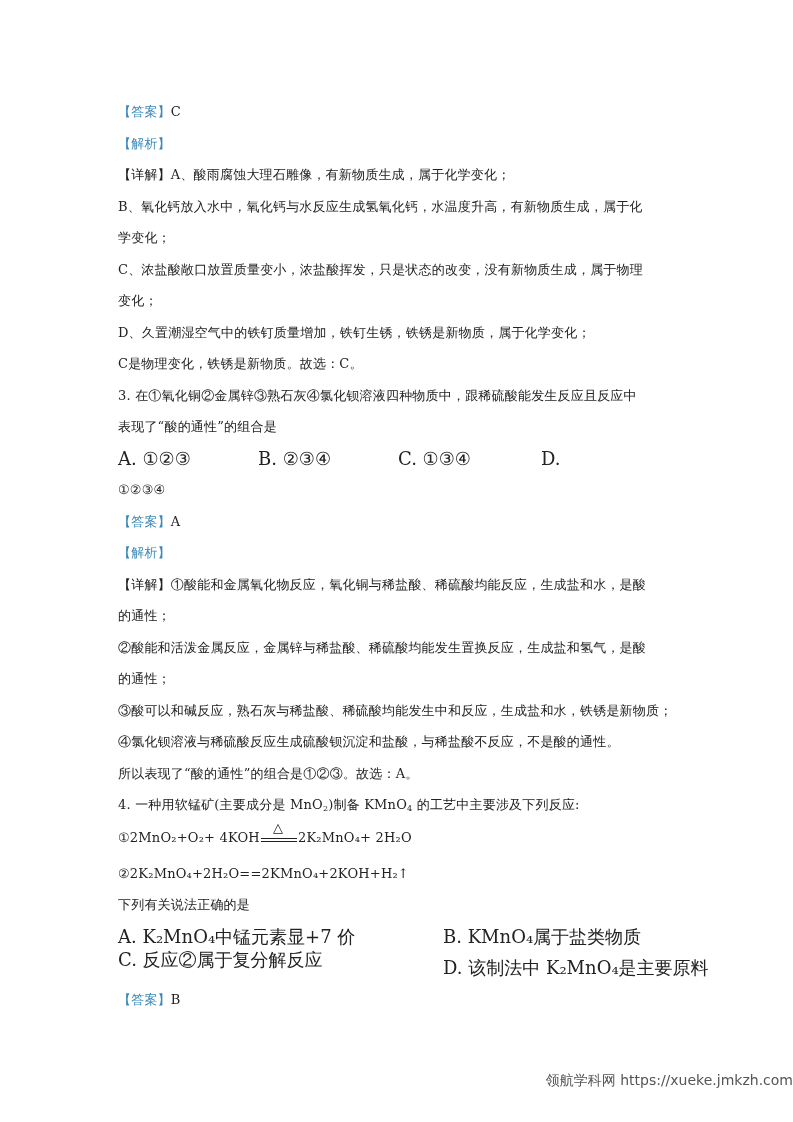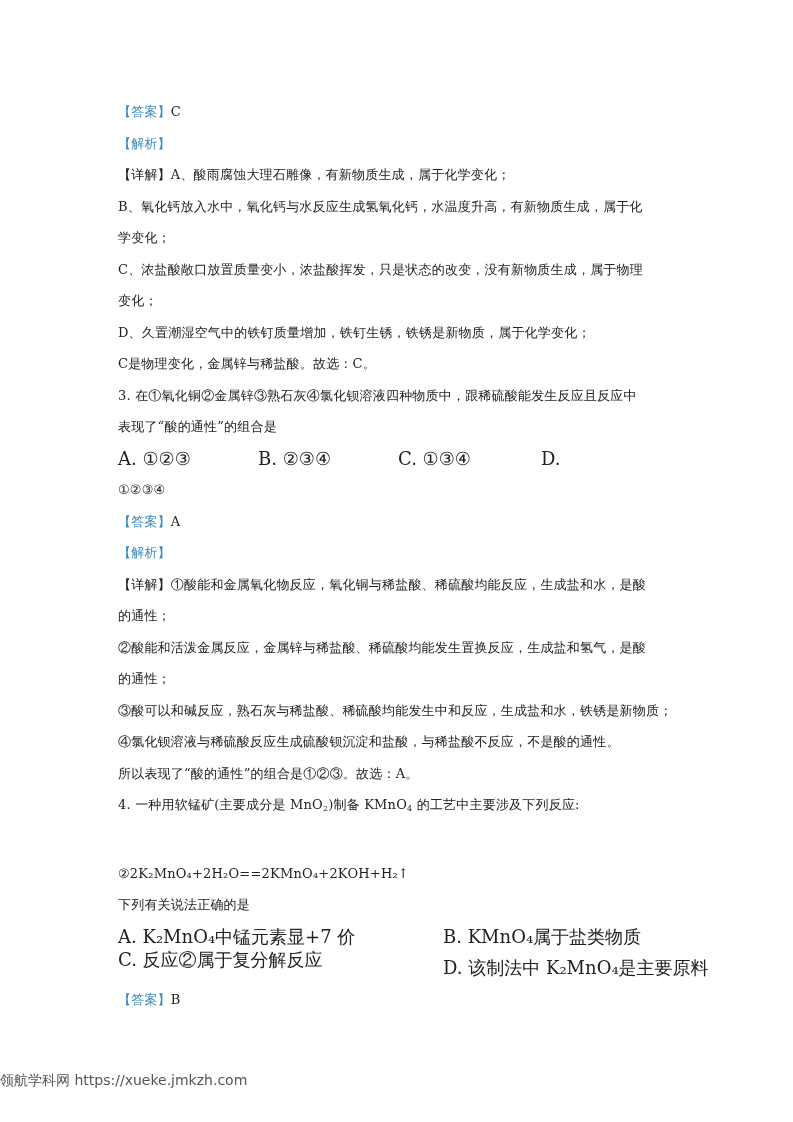--- a/index.html
+++ b/index.html
@@ -8,41 +8,41 @@
     .page { position: absolute; left: 0; top: 0; width: 651px; height: 1122px; }
     .line { position: absolute; left: 118px; font-size: 13px; line-height: 16px; white-space: nowrap; letter-spacing: 0.2px; }
     .blue { color: #3a88b8; }
     .opt { position: absolute; font-size: 18px; line-height: 16px; white-space: nowrap; }
     sub { font-size: 8px; vertical-align: -2px; line-height: 0; }
     .delta-eq { display: inline-block; position: relative; width: 36px; height: 16px; vertical-align: -3px; margin: 0 1px; }
     .delta-eq .tri { position: absolute; left: 12px; top: -9px; font-size: 13px; font-family: "DejaVu Sans", sans-serif; }
     .delta-eq .bar1, .delta-eq .bar2 { position: absolute; left: 0; width: 36px; height: 1px; background: #222; }
     .delta-eq .bar1 { top: 9px; }
     .delta-eq .bar2 { top: 12px; }
-    .footer { position: absolute; left: 0; width: 793px; top: 1072px; text-align: left;
+    .footer { position: absolute; left: 0; width: 793px; top: 1072px; text-align: right;
               font-family: "DejaVu Sans", sans-serif; font-size: 14px; color: #555; }
   </style>
 </head>
 <body>
 
 <div class="page" data-name="document-page">
 
   <div class="line" style="top:104px" data-name="q2-answer-line">
     <span class="blue" data-name="answer-label">【答案】</span><span data-name="answer-value">C</span>
   </div>
   <div class="line blue" style="top:136px" data-name="analysis-label">【解析】</div>
   <div class="line" style="top:199px" data-name="q2-line-b">B、氧化钙放入水中，氧化钙与水反应生成氢氧化钙，水温度升高，有新物质生成，属于化</div>
   <div class="line" style="top:167px" data-name="q2-detail-line">
     <span data-name="detail-label">【详解】</span><span>A、酸雨腐蚀大理石雕像，有新物质生成，属于化学变化；</span>
   </div>
   <div class="line" style="top:230px" data-name="q2-line-b-cont">学变化；</div>
   <div class="line" style="top:262px" data-name="q2-line-c">C、浓盐酸敞口放置质量变小，浓盐酸挥发，只是状态的改变，没有新物质生成，属于物理</div>
   <div class="line" style="top:293px" data-name="q2-line-c-cont">变化；</div>
   <div class="line" style="top:325px" data-name="q2-line-d">D、久置潮湿空气中的铁钉质量增加，铁钉生锈，铁锈是新物质，属于化学变化；</div>
-  <div class="line" style="top:356px" data-name="q2-conclusion">C是物理变化，金属锌与稀盐酸。故选：C。</div>
+  <div class="line" style="top:356px" data-name="q2-conclusion">C是物理变化，铁锈是新物质。故选：C。</div>
 
   <div class="line" style="top:388px" data-name="q3-stem-line1">3.  在①氧化铜②金属锌③熟石灰④氯化钡溶液四种物质中，跟稀硫酸能发生反应且反应中</div>
   <div class="line" style="top:419px" data-name="q3-stem-line2">表现了“酸的通性”的组合是</div>
   <div class="opt" style="left:118px; top:451px" data-name="q3-option-a">A.  ①②③</div>
   <div class="opt" style="left:258px; top:451px" data-name="q3-option-b">B.  ②③④</div>
   <div class="opt" style="left:398px; top:451px" data-name="q3-option-c">C.  ①③④</div>
   <div class="opt" style="left:541px; top:451px" data-name="q3-option-d">D.</div>
   <div class="line" style="top:482px" data-name="q3-option-d-value">①②③④</div>
   <div class="line" style="top:514px" data-name="q3-answer-line">
     <span class="blue" data-name="answer-label">【答案】</span><span data-name="answer-value">A</span>
@@ -54,20 +54,23 @@
   <div class="line" style="top:608px" data-name="q3-line-1-cont">的通性；</div>
   <div class="line" style="top:640px" data-name="q3-line-2">②酸能和活泼金属反应，金属锌与稀盐酸、稀硫酸均能发生置换反应，生成盐和氢气，是酸</div>
   <div class="line" style="top:671px" data-name="q3-line-2-cont">的通性；</div>
   <div class="line" style="top:703px" data-name="q3-line-3">③酸可以和碱反应，熟石灰与稀盐酸、稀硫酸均能发生中和反应，生成盐和水，铁锈是新物质；</div>
   <div class="line" style="top:766px" data-name="q3-conclusion">所以表现了“酸的通性”的组合是①②③。故选：A。</div>
   <div class="line" style="top:734px" data-name="q3-line-4">④氯化钡溶液与稀硫酸反应生成硫酸钡沉淀和盐酸，与稀盐酸不反应，不是酸的通性。</div>
 
   <div class="line" style="top:797px" data-name="q4-stem">
     <span>4.  一种用软锰矿(主要成分是 MnO</span><sub>2</sub><span>)制备 KMnO</span><sub>4</sub><span> 的工艺中主要涉及下列反应:</span>
   </div>
+  <div class="line" style="top:829px" data-name="q4-equation-1">
+    <span>①2MnO₂+O₂+ 4KOH</span><span class="delta-eq" data-name="heat-condition-equals"><span class="tri" data-name="delta-icon">△</span><span class="bar1"></span><span class="bar2"></span></span><span>2K₂MnO₄+ 2H₂O</span>
+  </div>
   <div class="line" style="top:866px" data-name="q4-equation-2">②2K₂MnO₄+2H₂O==2KMnO₄+2KOH+H₂↑</div>
   <div class="line" style="top:897px" data-name="q4-prompt">下列有关说法正确的是</div>
   <div class="opt" style="left:118px; top:929px" data-name="q4-option-a">A.  K₂MnO₄中锰元素显+7 价</div>
   <div class="opt" style="left:398px; top:929px; left:398px;" data-name="q4-option-b">
       <span style="position:absolute; left:0; white-space:nowrap;">B.  KMnO₄属于盐类物质</span>
     </div>
   <div class="opt" style="left:118px; top:952px" data-name="q4-option-c">C.  反应②属于复分解反应</div>
   <div class="opt" style="left:398px; top:960px" data-name="q4-option-d">
       <span style="position:absolute; left:0; white-space:nowrap;">D.  该制法中 K₂MnO₄是主要原料</span>
     </div>

